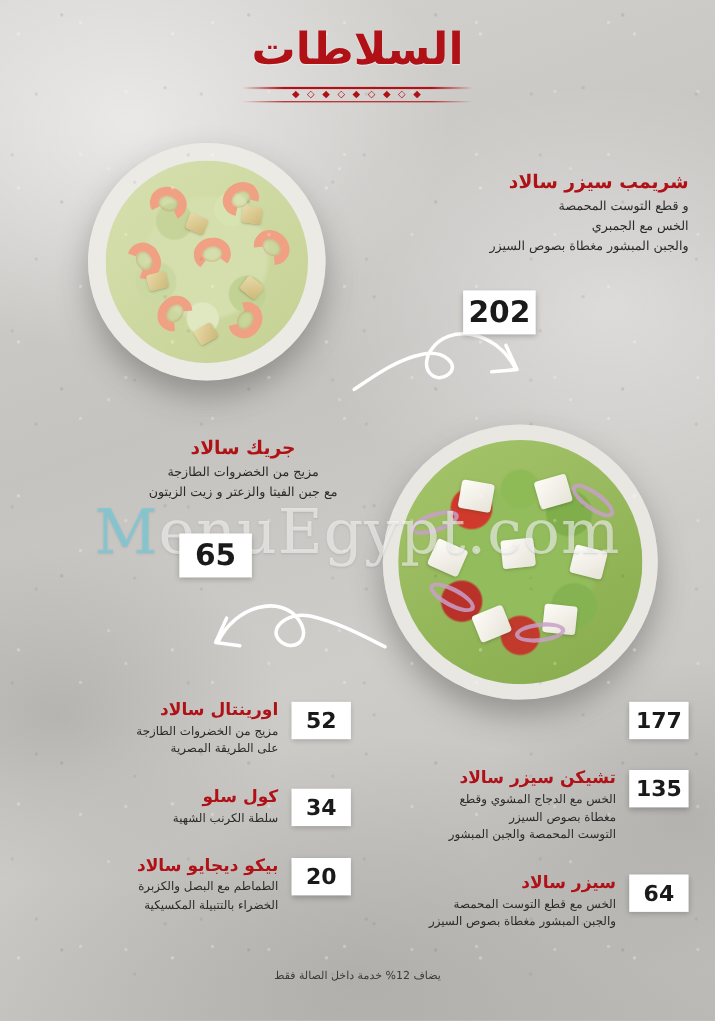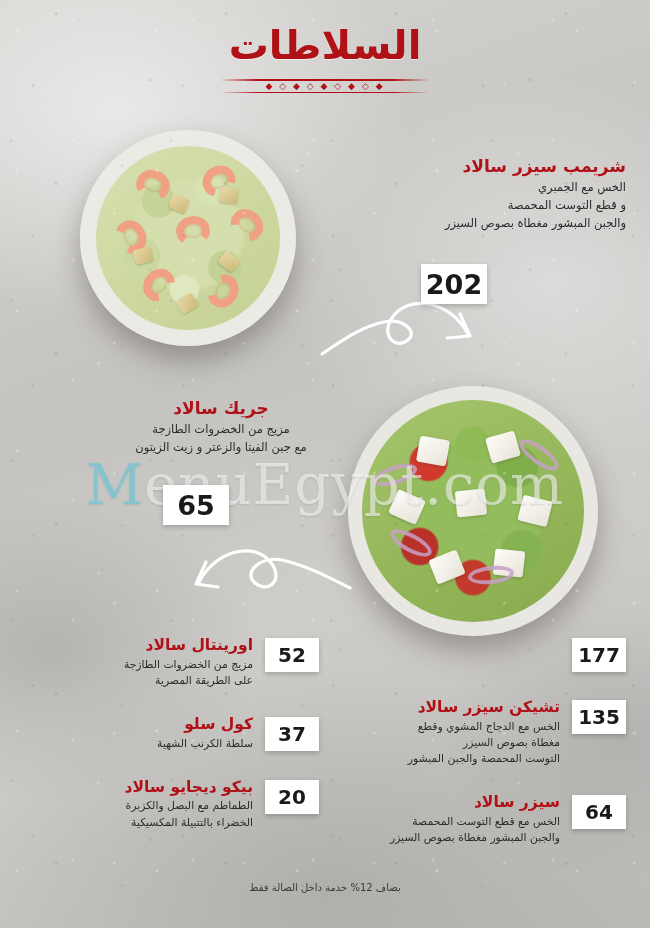--- a/index.html
+++ b/index.html
@@ -301,22 +301,22 @@
     <div class="feta" style="top:164px; left:146px; transform:rotate(6deg);"></div>
     <div class="onion" style="top:80px;  left:24px;  transform:rotate(-18deg);"></div>
     <div class="onion" style="top:148px; left:40px;  transform:rotate(28deg);"></div>
     <div class="onion" style="top:180px; left:120px; transform:rotate(-6deg);"></div>
     <div class="onion" style="top:60px;  left:168px; transform:rotate(36deg);"></div>
   </div>
 
   <div class="feature" style="top:156px; right:24px; width:300px;">
     <div class="name">شريمب سيزر سالاد</div>
     <div class="desc">
+      <div>و قطع التوست المحمصة</div>
       <div>الخس مع الجمبري</div>
-      <div>و قطع التوست المحمصة</div>
       <div>والجبن المبشور مغطاة بصوص السيزر</div>
     </div>
   </div>
   <div class="price-chip big" style="position:absolute; top:264px; right:163px; z-index:6;">202</div>
 
   <svg class="arrow" style="top:288px; left:300px;" width="180" height="80" viewBox="0 0 180 80">
     <path d="M168 46 C 150 12, 108 6, 92 30 C 80 48, 96 62, 108 52 C 118 44, 104 30, 84 34 C 60 39, 40 54, 22 66" fill="none" stroke="#ffffff" stroke-width="3.2" stroke-linecap="round"></path>
     <path d="M160 26 L 170 48 L 147 50" fill="none" stroke="#ffffff" stroke-width="3.2" stroke-linecap="round" stroke-linejoin="round"></path>
   </svg>
 
@@ -350,21 +350,21 @@
           <div class="name">اورينتال سالاد</div>
           <div class="desc">
             <div>مزيج من الخضروات الطازجة</div>
             <div>على الطريقة المصرية</div>
           </div>
         </div>
       </div>
 
       <div class="item">
         <div class="chipwrap">
-          <div class="price-chip small">37</div>
+          <div class="price-chip small">34</div>
         </div>
         <div class="txt">
           <div class="name">كول سلو</div>
           <div class="desc">
             <div>سلطة الكرنب الشهية</div>
           </div>
         </div>
       </div>
 
       <div class="item">

